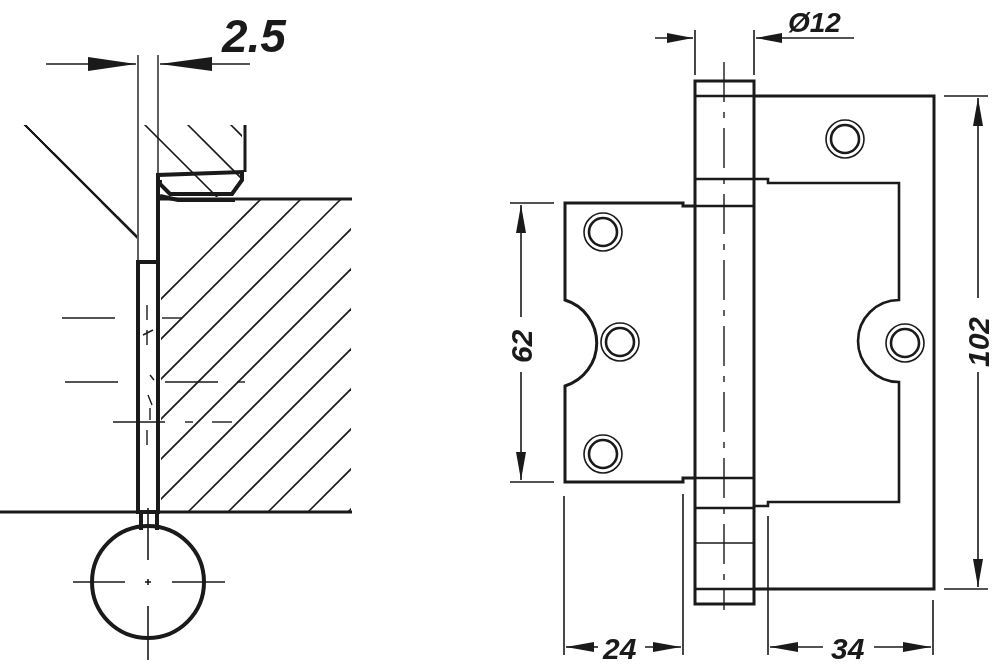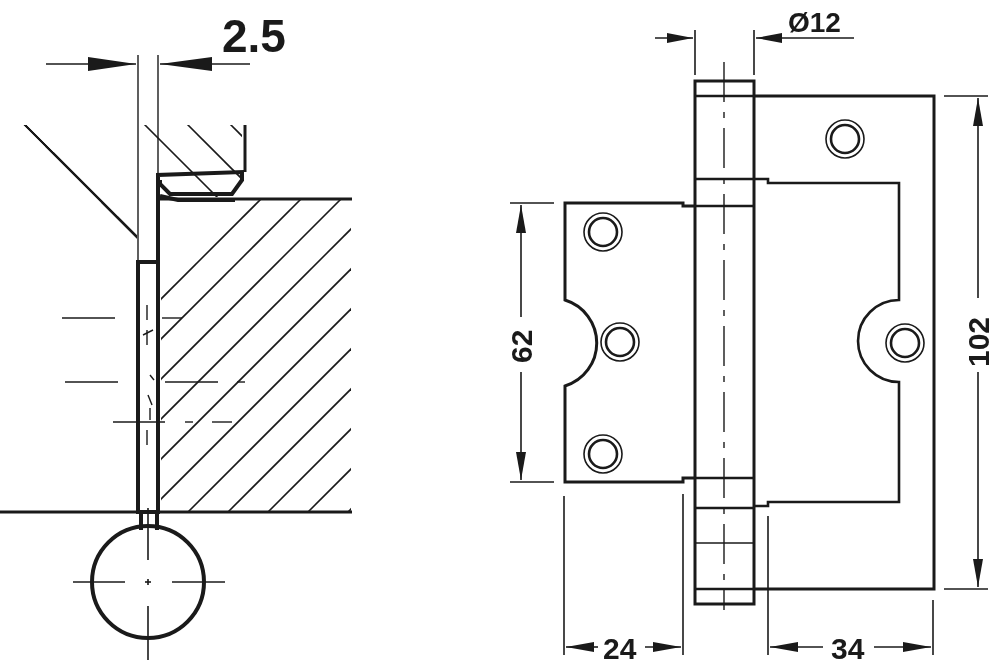--- a/index.html
+++ b/index.html
@@ -1,16 +1,16 @@
 <!DOCTYPE html>
 <html><head>
 <meta charset="utf-8">
 <style>
   html, body { margin:0; padding:0; background:#ffffff; }
-  #stage { position:relative; width:1000px; height:667px; overflow:hidden; background:#fff; }
+  #stage { position:relative; width:1000px; height:667px; overflow:hidden; background:#fff;font-style:italic; }
   svg { position:absolute; left:0; top:0; }
   .dimtext { font-family:"Liberation Sans", sans-serif; font-weight:bold; fill:#1a1a1a; }
 </style>
 </head>
 <body>
 
 <div id="stage">
 <svg width="1000" height="667" viewBox="0 0 1000 667" xmlns="http://www.w3.org/2000/svg">
   <defs>
     <clipPath id="clipTopLeft">

